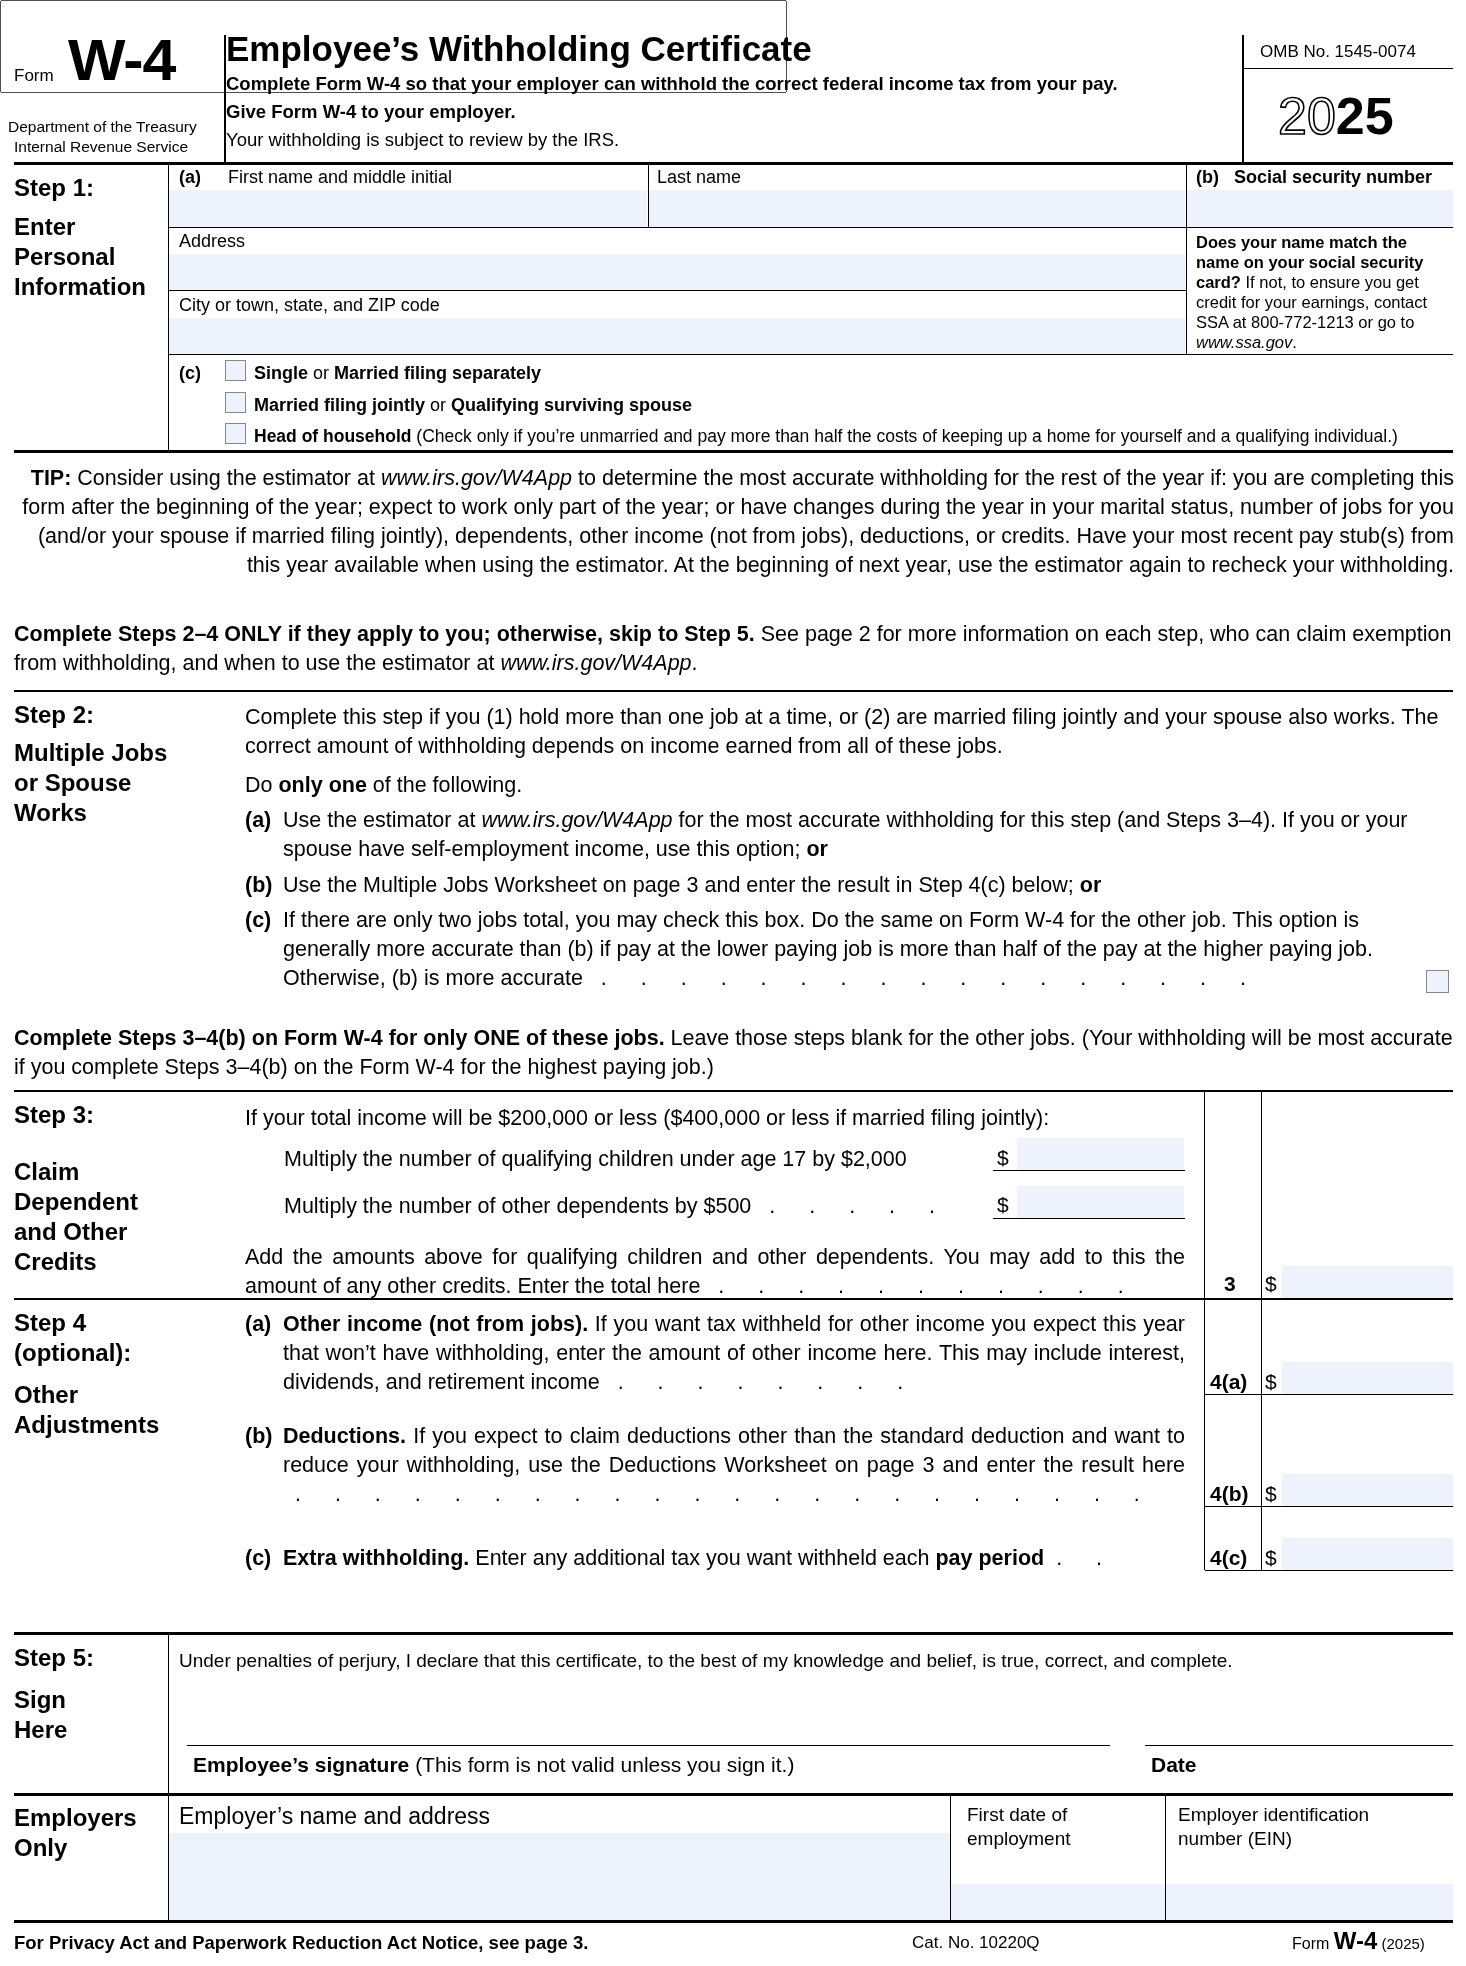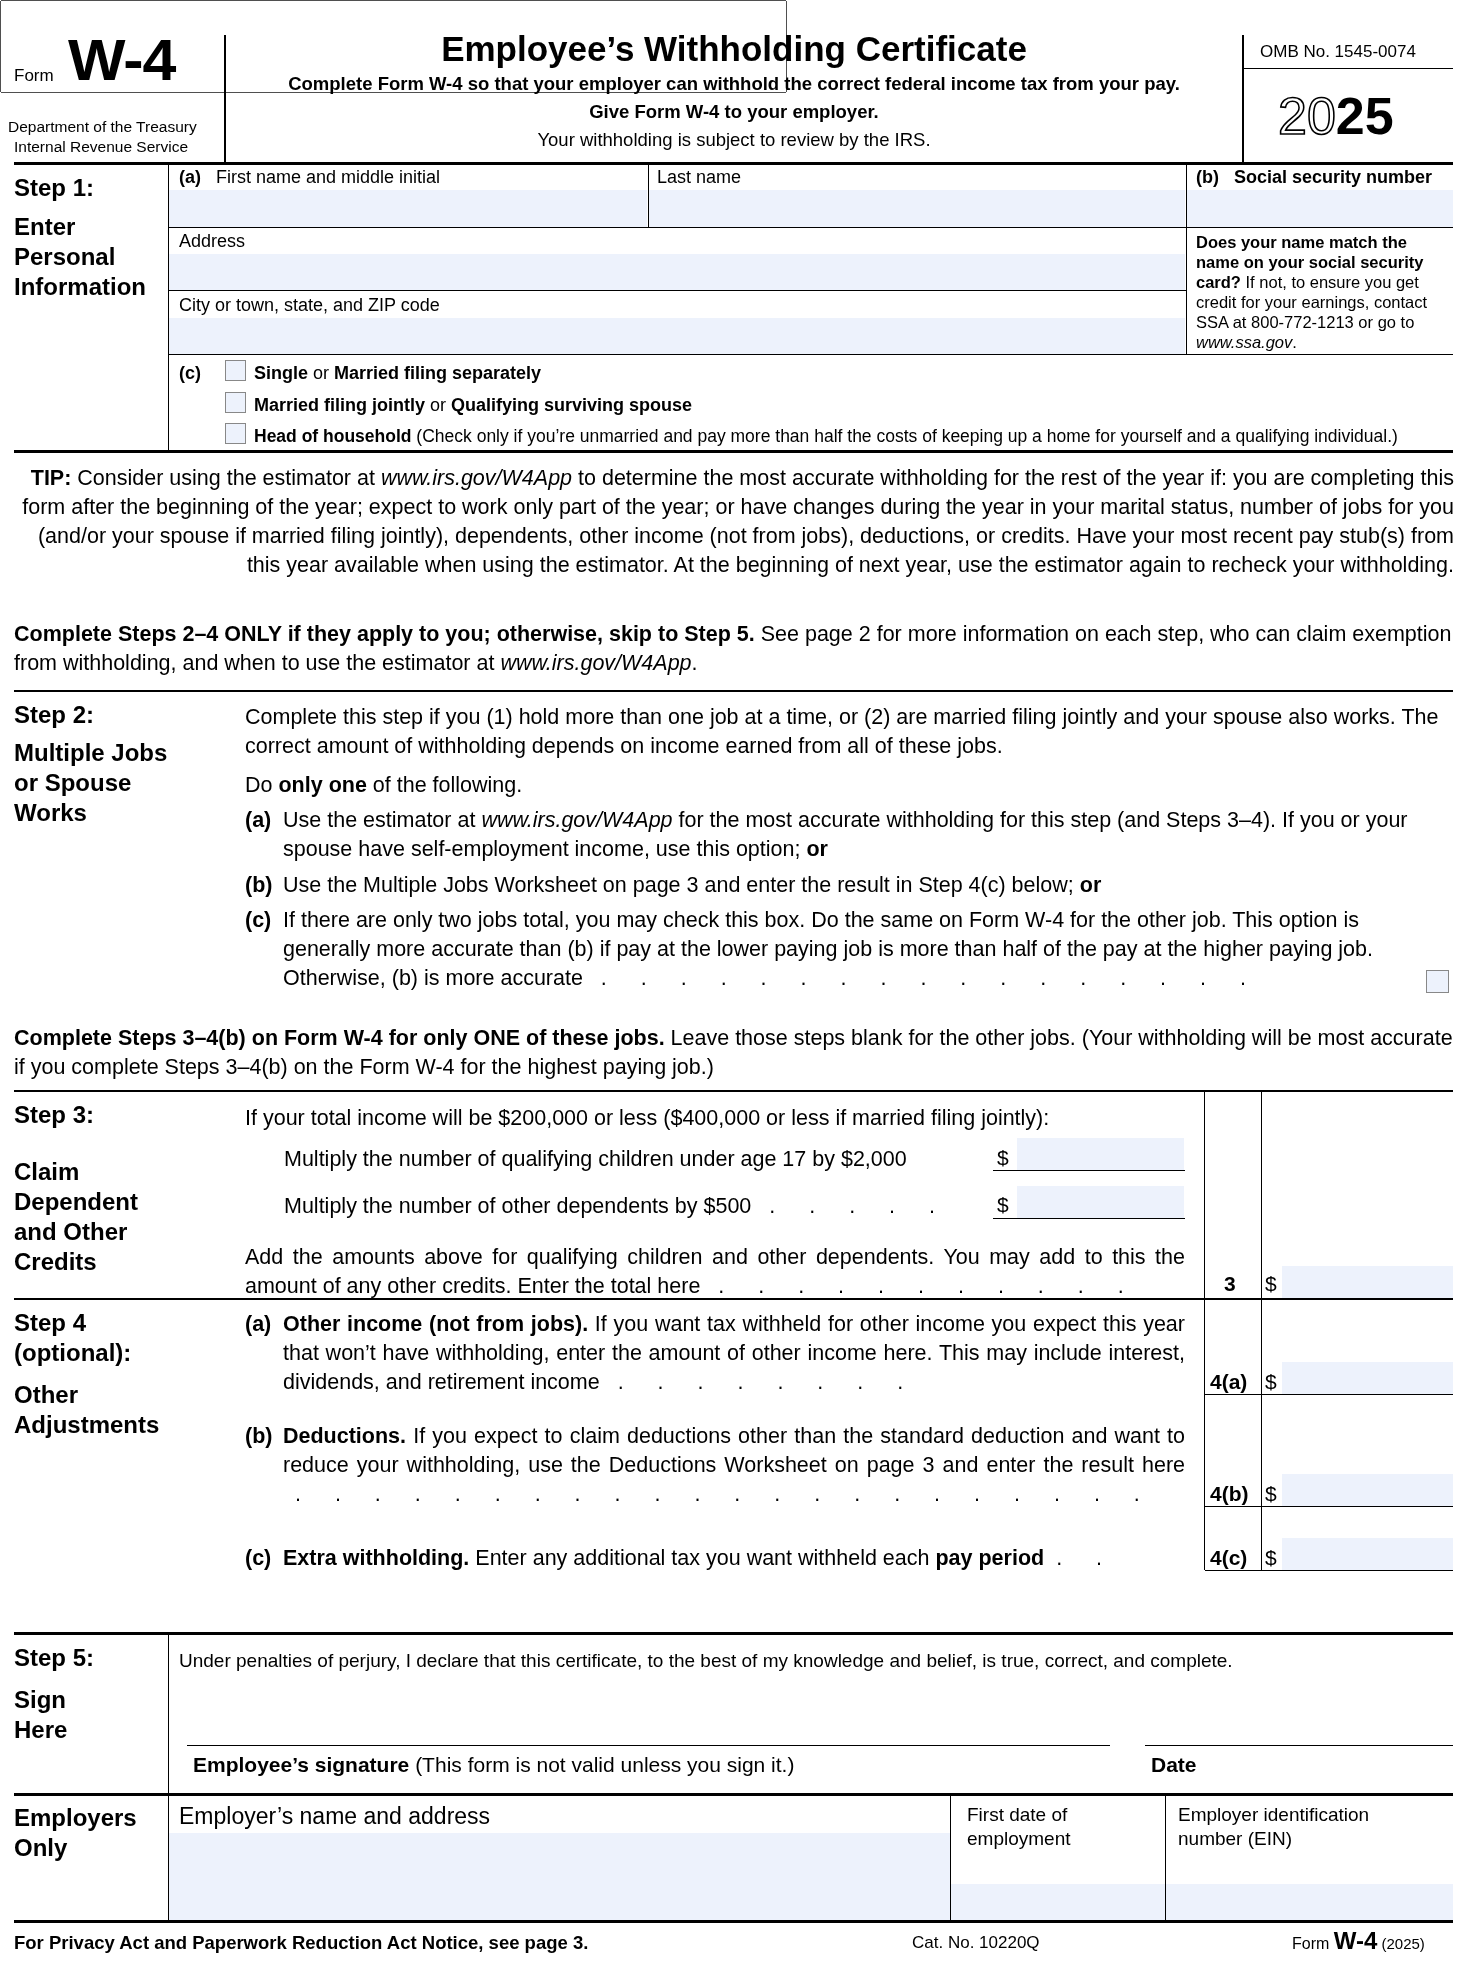--- a/index.html
+++ b/index.html
@@ -28,21 +28,21 @@
 <body>
 
 <div>
   <span class="abs" style="left:14px;top:66px;font-size:17px;">Form</span>
   <span class="abs" style="left:68px;top:26px;font-size:58px;font-weight:900;letter-spacing:-1px;transform:scaleX(1.05);transform-origin:left;">W-4</span>
   <span class="abs" style="left:8px;top:118px;font-size:15.5px;">Department of the Treasury</span>
   <span class="abs" style="left:14px;top:138px;font-size:15.5px;">Internal Revenue Service</span>
 
   <div class="vl med" style="left:224px;top:35px;height:128px;"></div>
 
-  <div class="abs" style="left:226px;width:1016px;top:28px;text-align:center;">
+  <div class="abs" style="left:226px;width:1016px;top:28px;">
     <div style="font-size:35px;font-weight:bold;line-height:42px;">Employee’s Withholding Certificate</div>
     <div style="font-size:18.5px;font-weight:bold;line-height:28px;">Complete Form W-4 so that your employer can withhold the correct federal income tax from your pay.</div>
     <div style="font-size:18.5px;font-weight:bold;line-height:28px;">Give Form W-4 to your employer.</div>
     <div style="font-size:18.5px;font-weight:normal;line-height:28px;">Your withholding is subject to review by the IRS.</div>
   </div>
 
   <div class="vl med" style="left:1242px;top:35px;height:128px;"></div>
   <span class="abs" style="left:1260px;top:42px;font-size:17px;">OMB No. 1545-0074</span>
   <div class="hl thin" style="left:1243px;top:68px;width:210px;"></div>
   <div class="abs" style="left:1278px;top:88px;font-size:52px;font-weight:900;line-height:56px;">
@@ -55,21 +55,21 @@
 <div>
   <div class="step" style="top:173px;">Step 1:</div>
   <div class="step" style="top:212px;">
     <div>Enter</div>
     <div>Personal</div>
     <div>Information</div>
   </div>
   <div class="vl" style="left:168px;top:164px;height:287px;"></div>
 
   <span class="lbl b" style="left:179px;top:167px;">(a)</span>
-  <span class="lbl" style="left:216px;top:167px;">First name and middle initial</span>
+  <span class="lbl" style="left:228px;top:167px;">First name and middle initial</span>
   <div class="fill" style="left:169px;top:190px;width:478px;height:37px;"></div>
   <input class="field" style="left: 169px; top: 190px; width: 478px; height: 37px;" value="">
   <div class="vl" style="left:648px;top:164px;height:64px;"></div>
   <span class="lbl" style="left:657px;top:167px;">Last name</span>
   <div class="fill" style="left:649px;top:190px;width:536px;height:37px;"></div>
   <input class="field" style="left: 649px; top: 190px; width: 536px; height: 37px;" value="">
 
   <div class="vl" style="left:1186px;top:164px;height:191px;"></div>
   <span class="lbl b" style="left:1196px;top:167px;">(b)</span>
   <span class="lbl b" style="left:1234px;top:167px;">Social security number</span>

